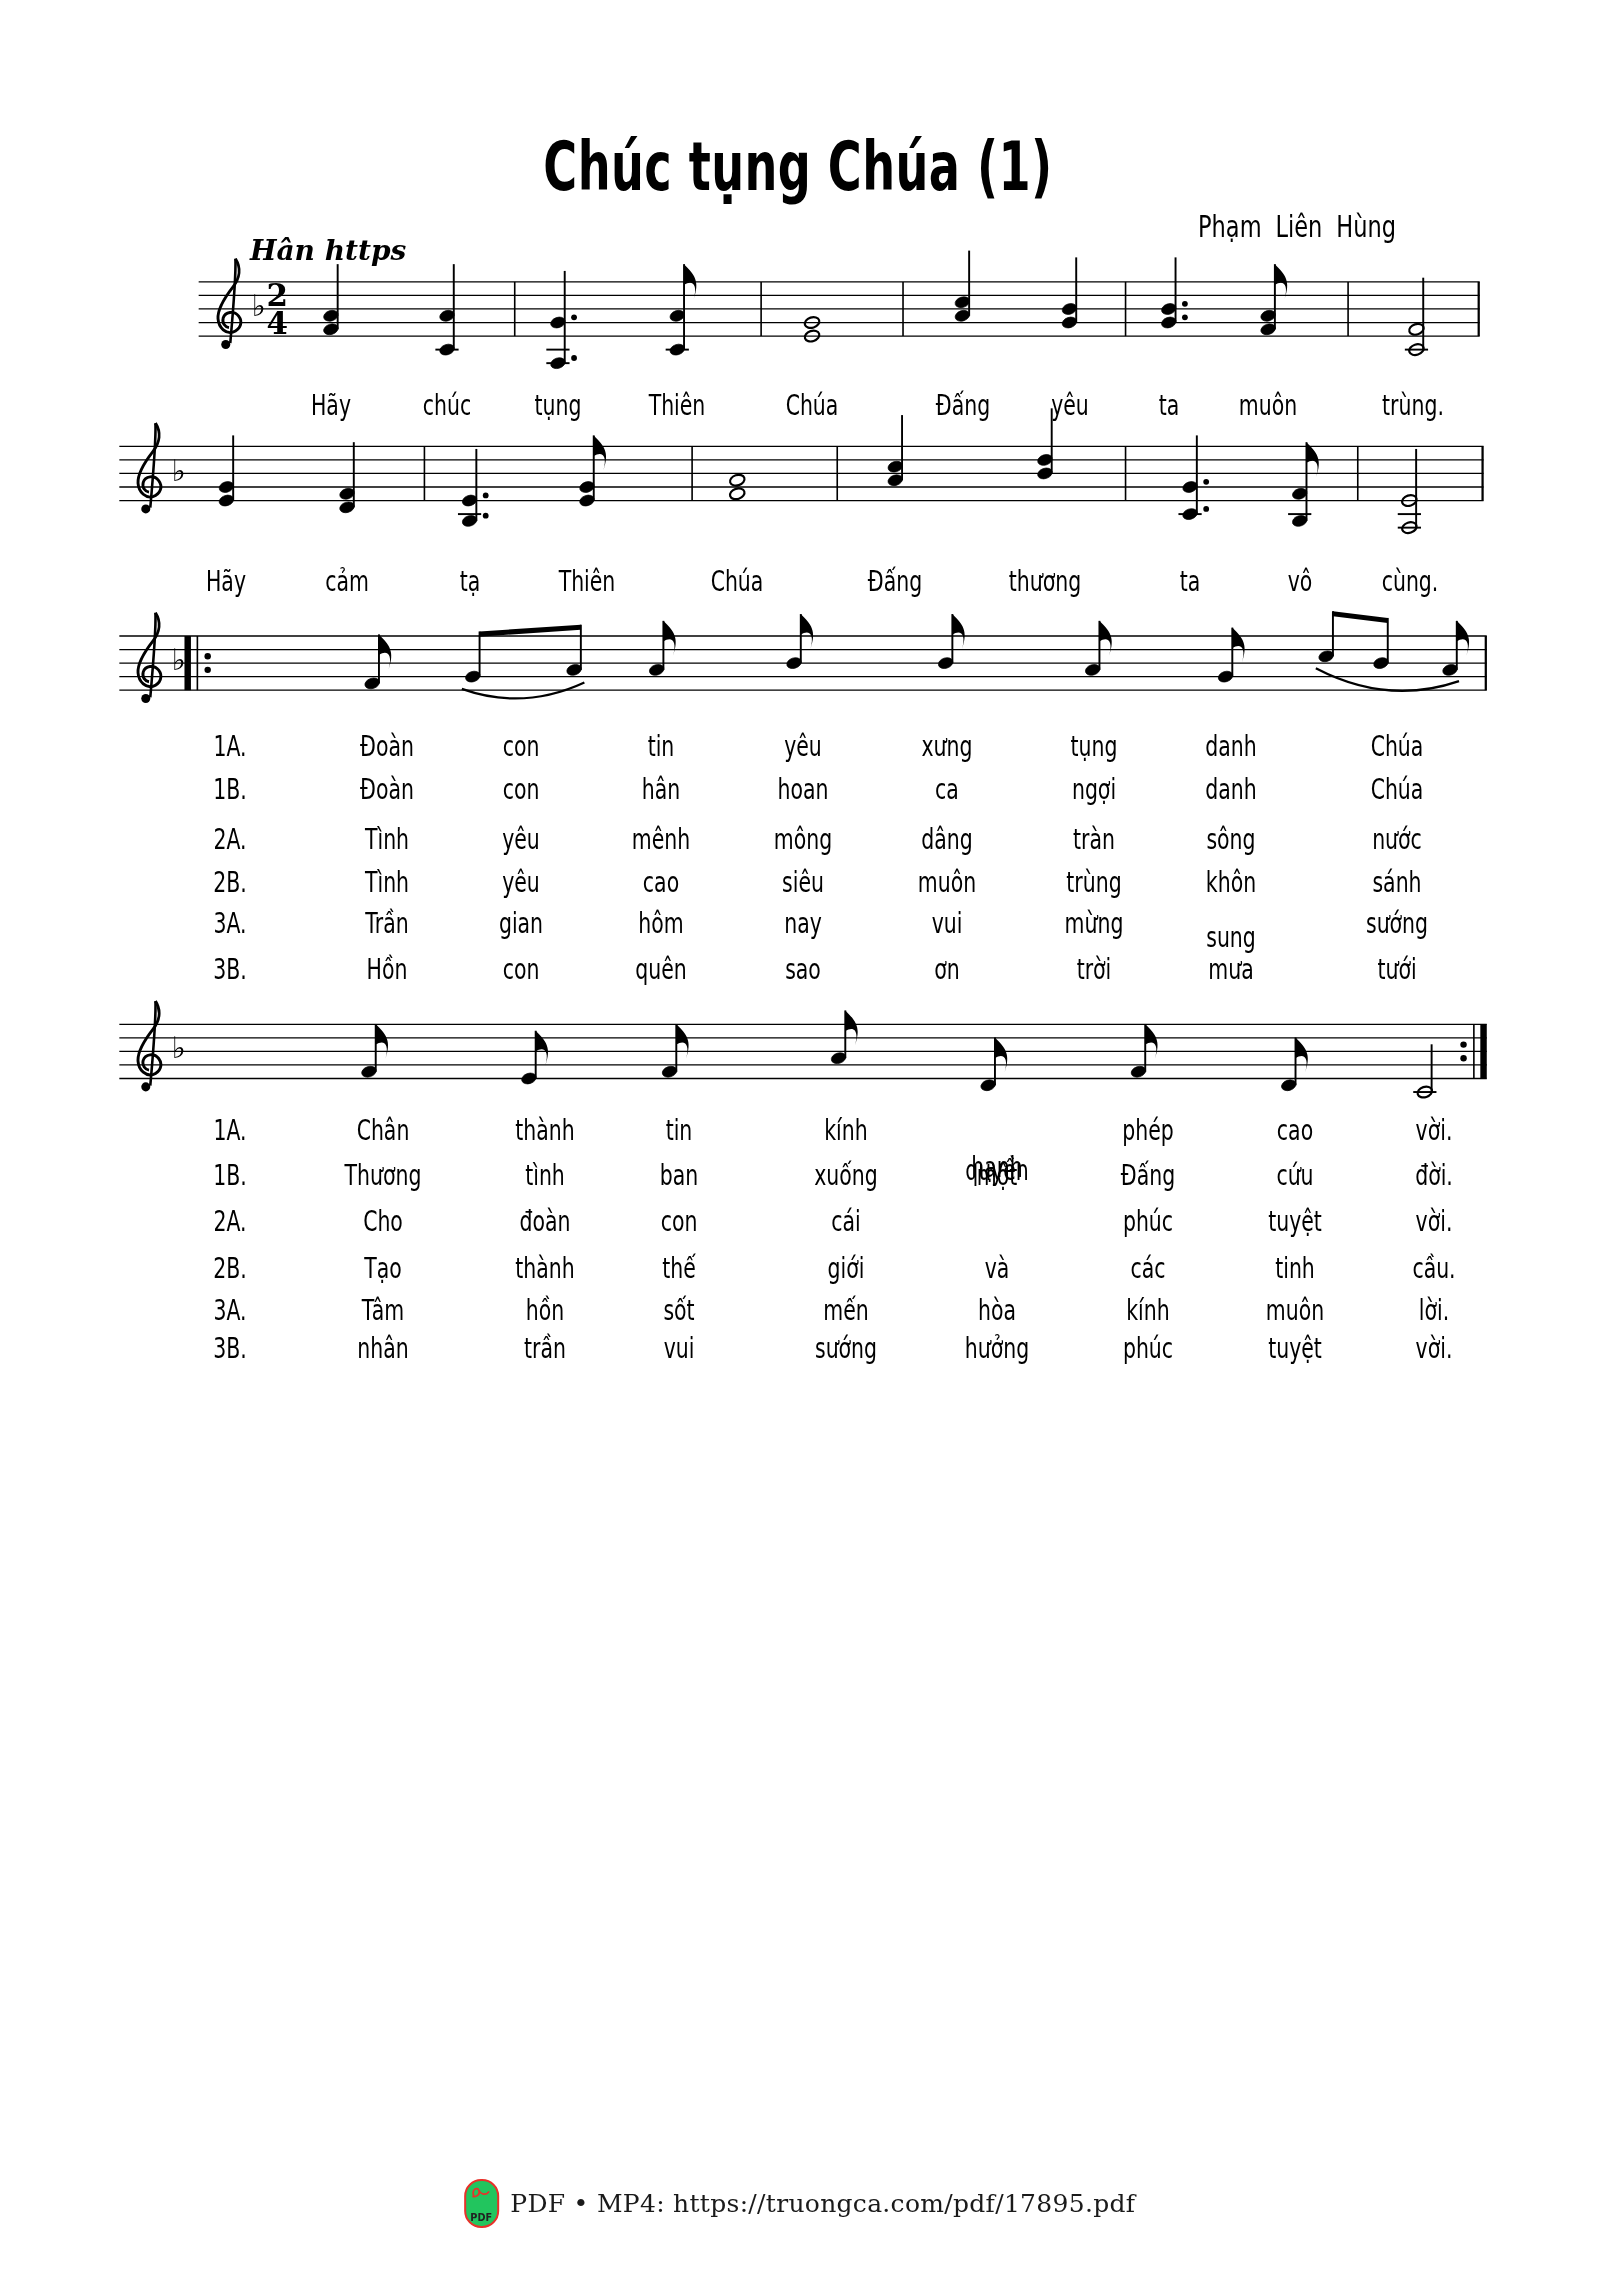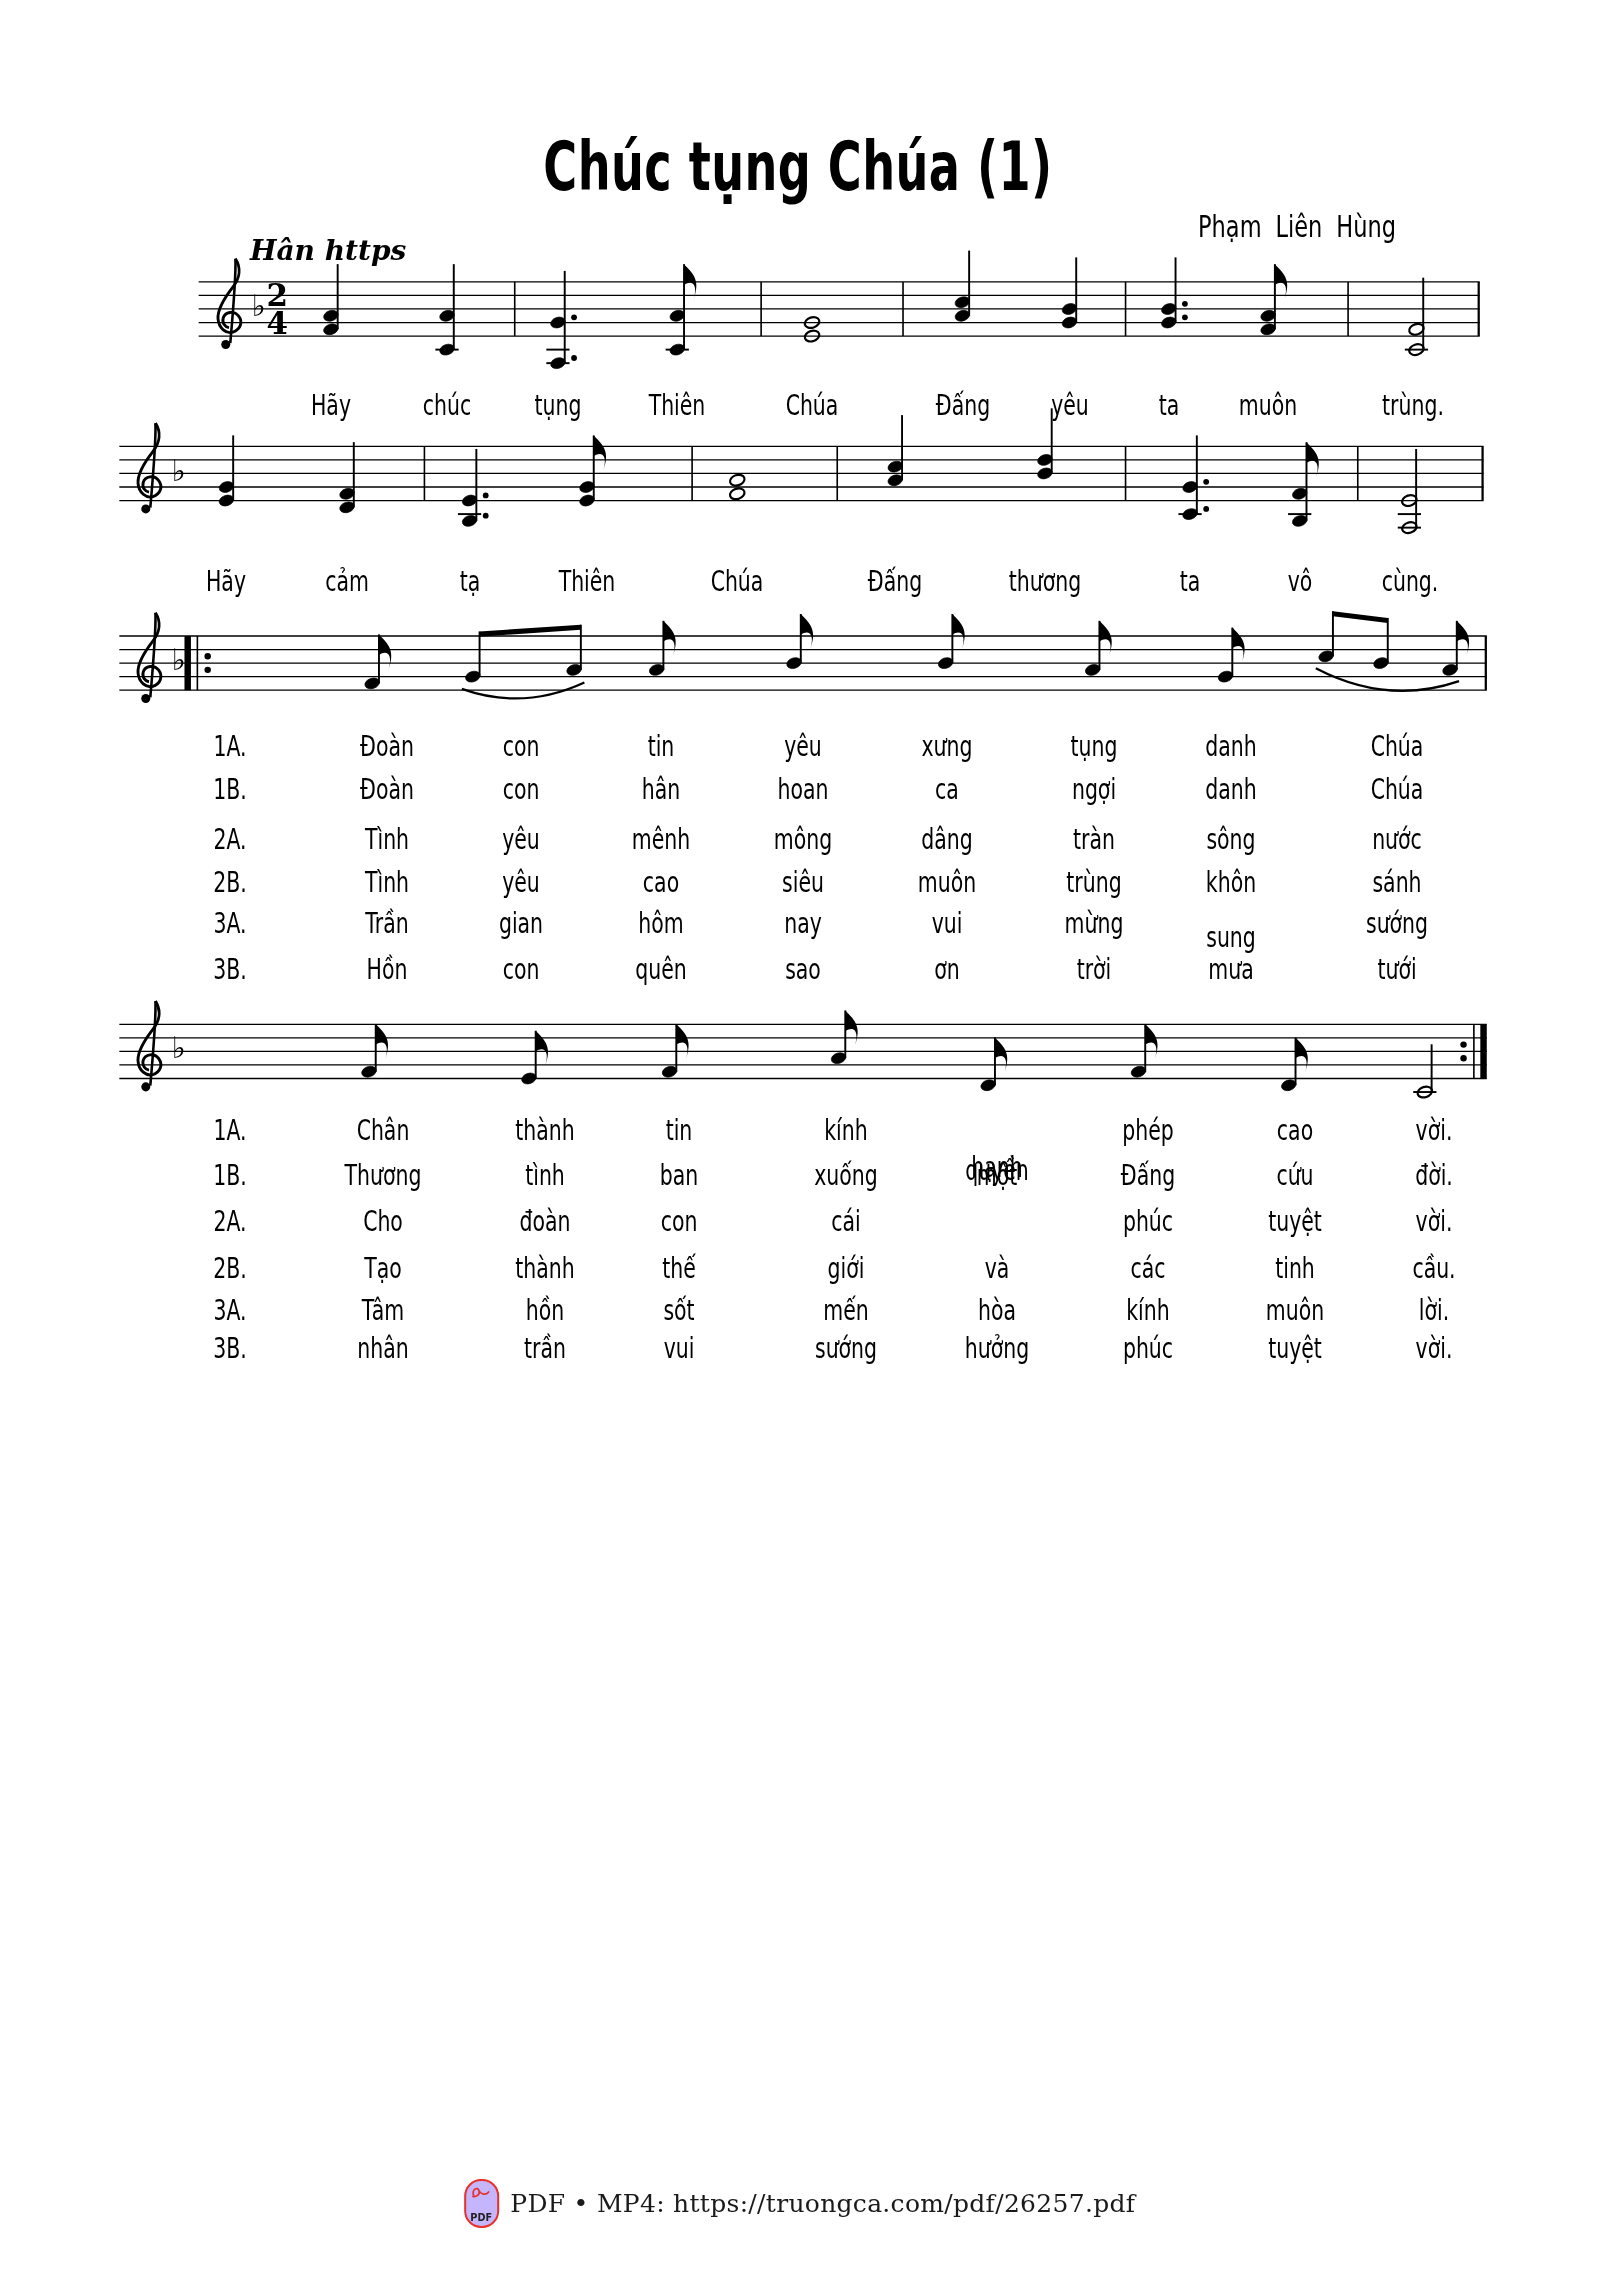--- a/index.html
+++ b/index.html
@@ -11,21 +11,21 @@
   .title{font-size:68px;font-weight:bold;letter-spacing:0.6px;}
   .title .cond{transform:scaleX(0.68);}
   .composer{font-size:30px;word-spacing:9px;}
   .composer .cond{transform:scaleX(0.75);}
   .tempo{font-family:"DejaVu Serif",serif;font-style:italic;font-weight:bold;font-size:28px;}
   .lyr{font-size:28px;}
   svg{position:absolute;left:0;top:0;}
   .footer{position:absolute;left:50%;transform:translateX(-50%);top:2179px;
           display:flex;align-items:center;gap:11.6px;}
   .pdf-icon{width:35px;height:49px;border:2.6px solid #e8312a;border-radius:17px;
-            background:#c4b5fd;position:relative;display:flex;flex-direction:column;
+            background:#22c55e;position:relative;display:flex;flex-direction:column;
             align-items:center;justify-content:flex-end;box-sizing:border-box;}
   .pdf-icon .pdf-label{font-size:9.7px;font-weight:bold;color:#222;margin-bottom:2.6px;
             font-family:"DejaVu Sans",sans-serif;}
   .pdf-icon svg{position:absolute;top:3.9px;left:50%;transform:translateX(-50%);}
   .footer-text{font-family:"DejaVu Serif",serif;font-size:25px;color:#1a1a1a;letter-spacing:0.3px;}
 </style>
 </head>
 <body>
 
 <div class="page">
@@ -418,17 +418,17 @@
       <span class="ctr lyr" style="left: 1434px; top: 1348px;"><span class="cond">vời.</span></span>
     </div>
 
   <div class="footer">
     <div class="pdf-icon">
       <svg width="19.4" height="14" viewBox="0 0 26 18">
         <path d="M3 14 C0 6 8 1 10 7 C12 13 6 16 2 15 M10 7 C12 12 19 14 23 9" fill="none" stroke="#e8312a" stroke-width="2.3" stroke-linecap="round"></path>
       </svg>
       <span class="pdf-label">PDF</span>
     </div>
-    <div class="footer-text">PDF • MP4: https://truongca.com/pdf/26257.pdf</div>
+    <div class="footer-text">PDF • MP4: https://truongca.com/pdf/17895.pdf</div>
   </div>
 
 </div>
 
 
 </body></html>

